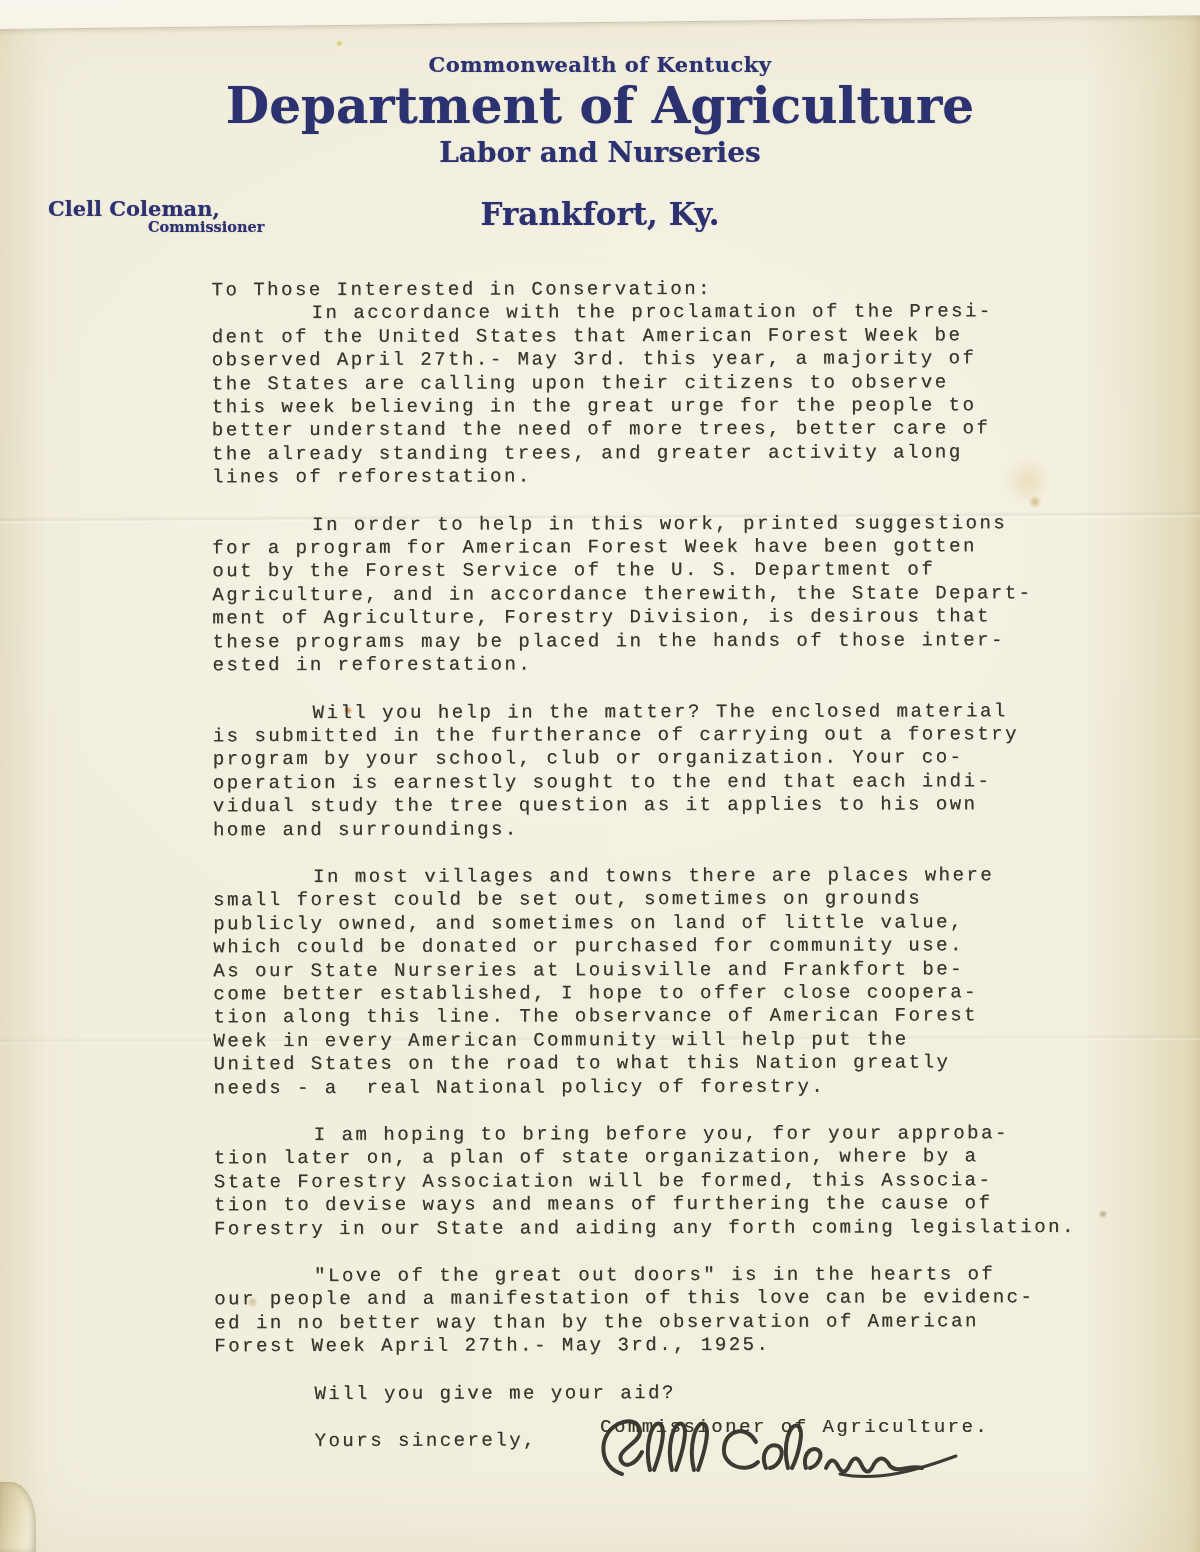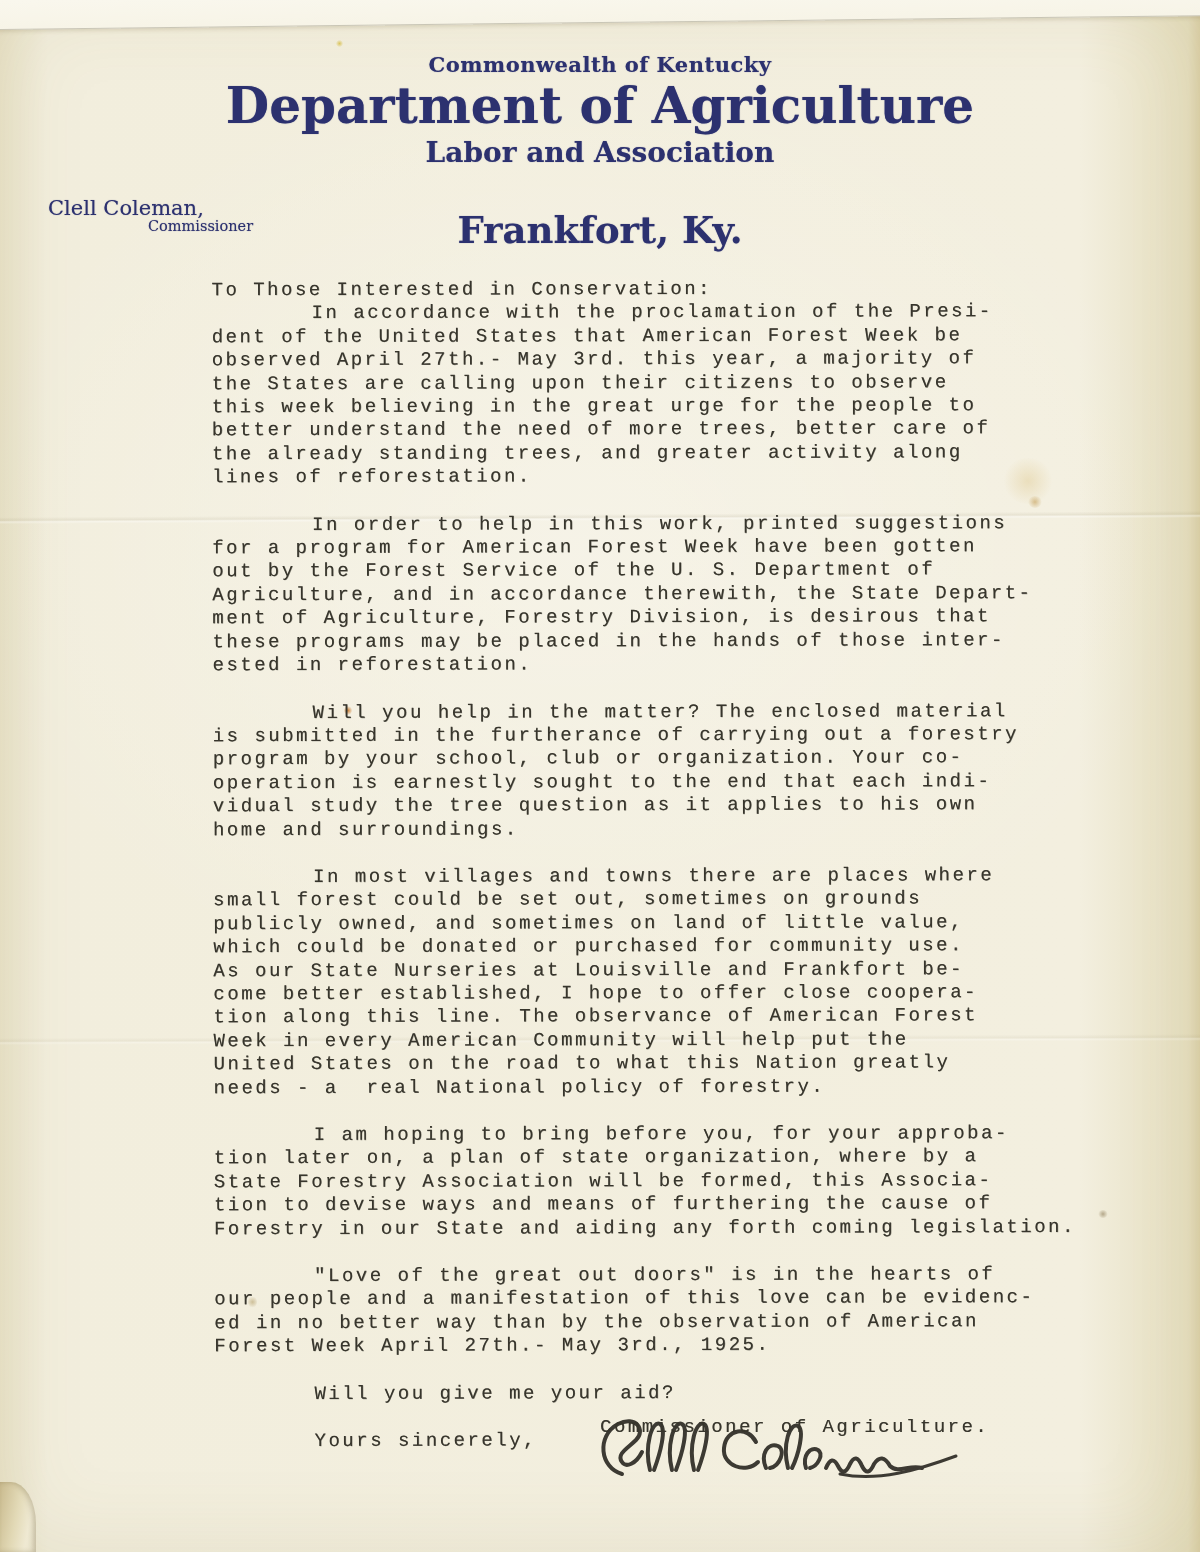--- a/index.html
+++ b/index.html
@@ -43,23 +43,23 @@
   .stain.s5{left:248px;top:1296px;width:9px;height:12px;background:radial-gradient(circle,rgba(150,120,50,0.4),rgba(150,120,50,0) 75%);}
   .stain.s6{left:336px;top:40px;width:7px;height:7px;background:radial-gradient(circle,rgba(210,180,40,0.7),rgba(210,180,40,0) 75%);}
 
   
   .lh{position:absolute;left:0;width:1200px;text-align:center;color:#2c316f;
       font-family:"DejaVu Serif","Liberation Serif",serif;font-weight:bold;
       text-shadow:0 0 1px rgba(44,49,111,0.55);}
   .lh-line1{top:52px;font-size:21px;letter-spacing:0.5px;}
   .lh-title{top:76px;font-size:50px;letter-spacing:0px;}
   .lh-line3{top:136px;font-size:28px;}
-  .lh-city{top:208px;font-size:37px;}
+  .lh-city{top:196px;font-size:31px;}
   .lh-comm{position:absolute;left:48px;top:198px;color:#2c316f;
-      font-family:"DejaVu Serif","Liberation Serif",serif;font-weight:normal;
+      font-family:"DejaVu Serif","Liberation Serif",serif;font-weight:bold;
       text-shadow:0 0 1px rgba(44,49,111,0.5);text-align:left;}
   .lh-comm .name{font-size:21px;line-height:21px;}
   .lh-comm .title{font-size:14.5px;line-height:15px;margin-left:100px;}
 
   
   .letter-body{
     position:absolute;left:213px;top:278px;width:930px;
     color:#37352c;font-size:19px;line-height:23.4px;letter-spacing:2.5px;
     text-shadow:0.4px 0.3px 0.4px rgba(55,53,44,0.55);
     transform:rotate(-0.15deg);
@@ -87,21 +87,21 @@
   <div class="corner-curl"></div>
   <div class="stain s1"></div>
   <div class="stain s2"></div>
   <div class="stain s3"></div>
   <div class="stain s4"></div>
   <div class="stain s5"></div>
   <div class="stain s6"></div>
 
   <div class="lh lh-title">Department of Agriculture</div>
   <div class="lh lh-line1">Commonwealth of Kentucky</div>
-  <div class="lh lh-line3">Labor and Association</div>
+  <div class="lh lh-line3">Labor and Nurseries</div>
   <div class="lh lh-city">Frankfort, Ky.</div>
   <div class="lh-comm">
     <div class="name">Clell Coleman,</div>
     <div class="title">Commissioner</div>
   </div>
 
   <div class="letter-body">
     <div class="para">
       <div class="line">To Those Interested in Conservation:</div>
     </div>

